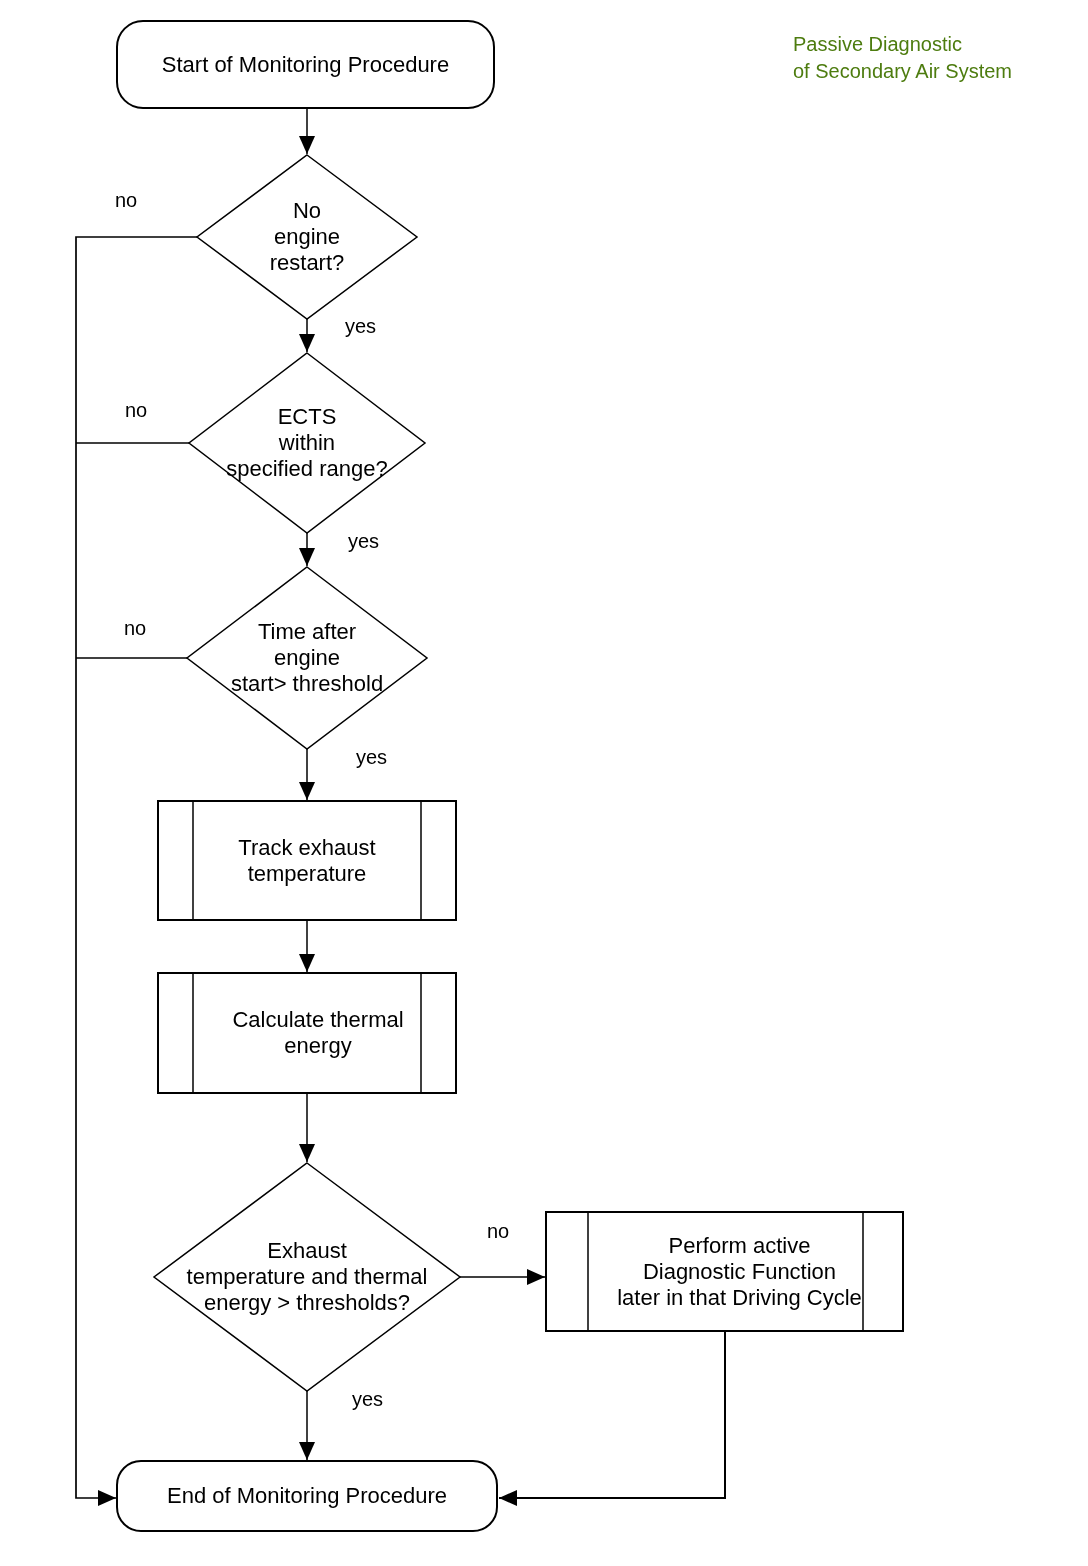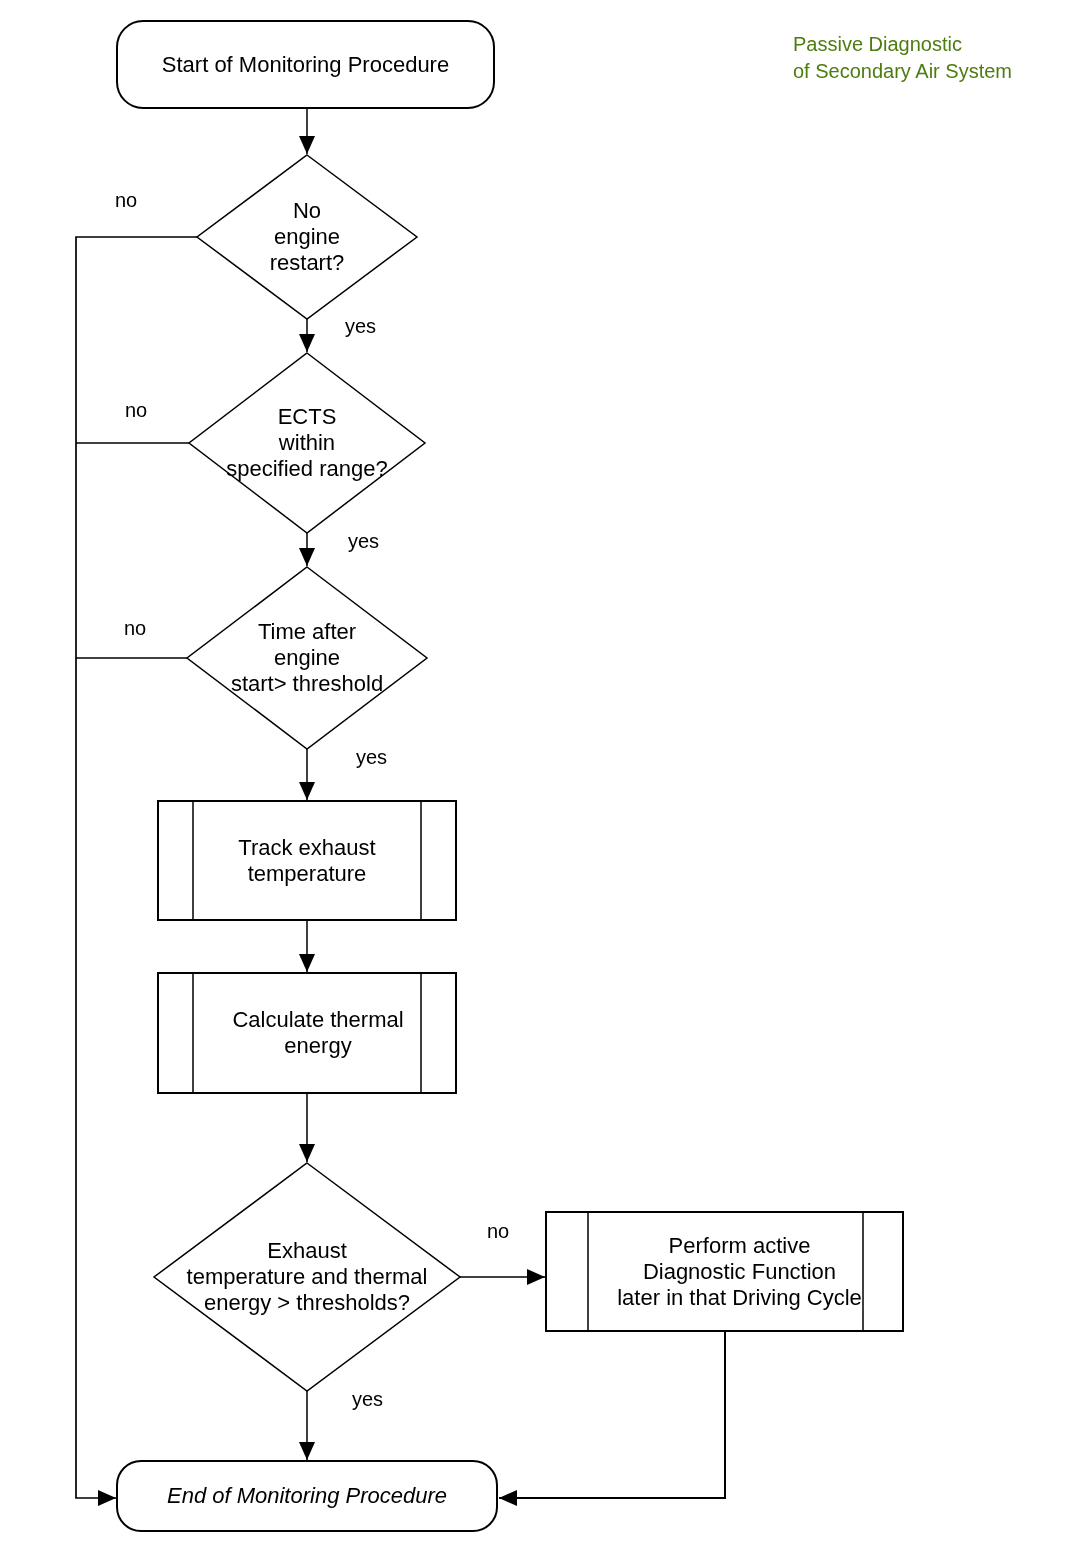--- a/index.html
+++ b/index.html
@@ -134,21 +134,21 @@
 energy</div>
 
   <div class="node-label" style="left:154px;top:1163px;width:306px;height:228px;">Exhaust
 temperature and thermal
 energy &gt; thresholds?</div>
 
   <div class="node-label" style="left:588px;top:1212px;width:275px;height:119px;margin-left:14px;">Perform active
 Diagnostic Function
 later in that Driving Cycle</div>
 
-  <div class="node-label" style="left:117px;top:1461px;width:380px;height:70px;font-style:italic;">End of Monitoring Procedure</div>
+  <div class="node-label" style="left:117px;top:1461px;width:380px;height:70px;">End of Monitoring Procedure</div>
 
   <div class="edge-label" style="left:115px;top:189px;">no</div>
   <div class="edge-label" style="left:345px;top:315px;">yes</div>
 
   <div class="edge-label" style="left:125px;top:399px;">no</div>
   <div class="edge-label" style="left:348px;top:530px;">yes</div>
 
   <div class="edge-label" style="left:124px;top:617px;">no</div>
   <div class="edge-label" style="left:356px;top:746px;">yes</div>
 

